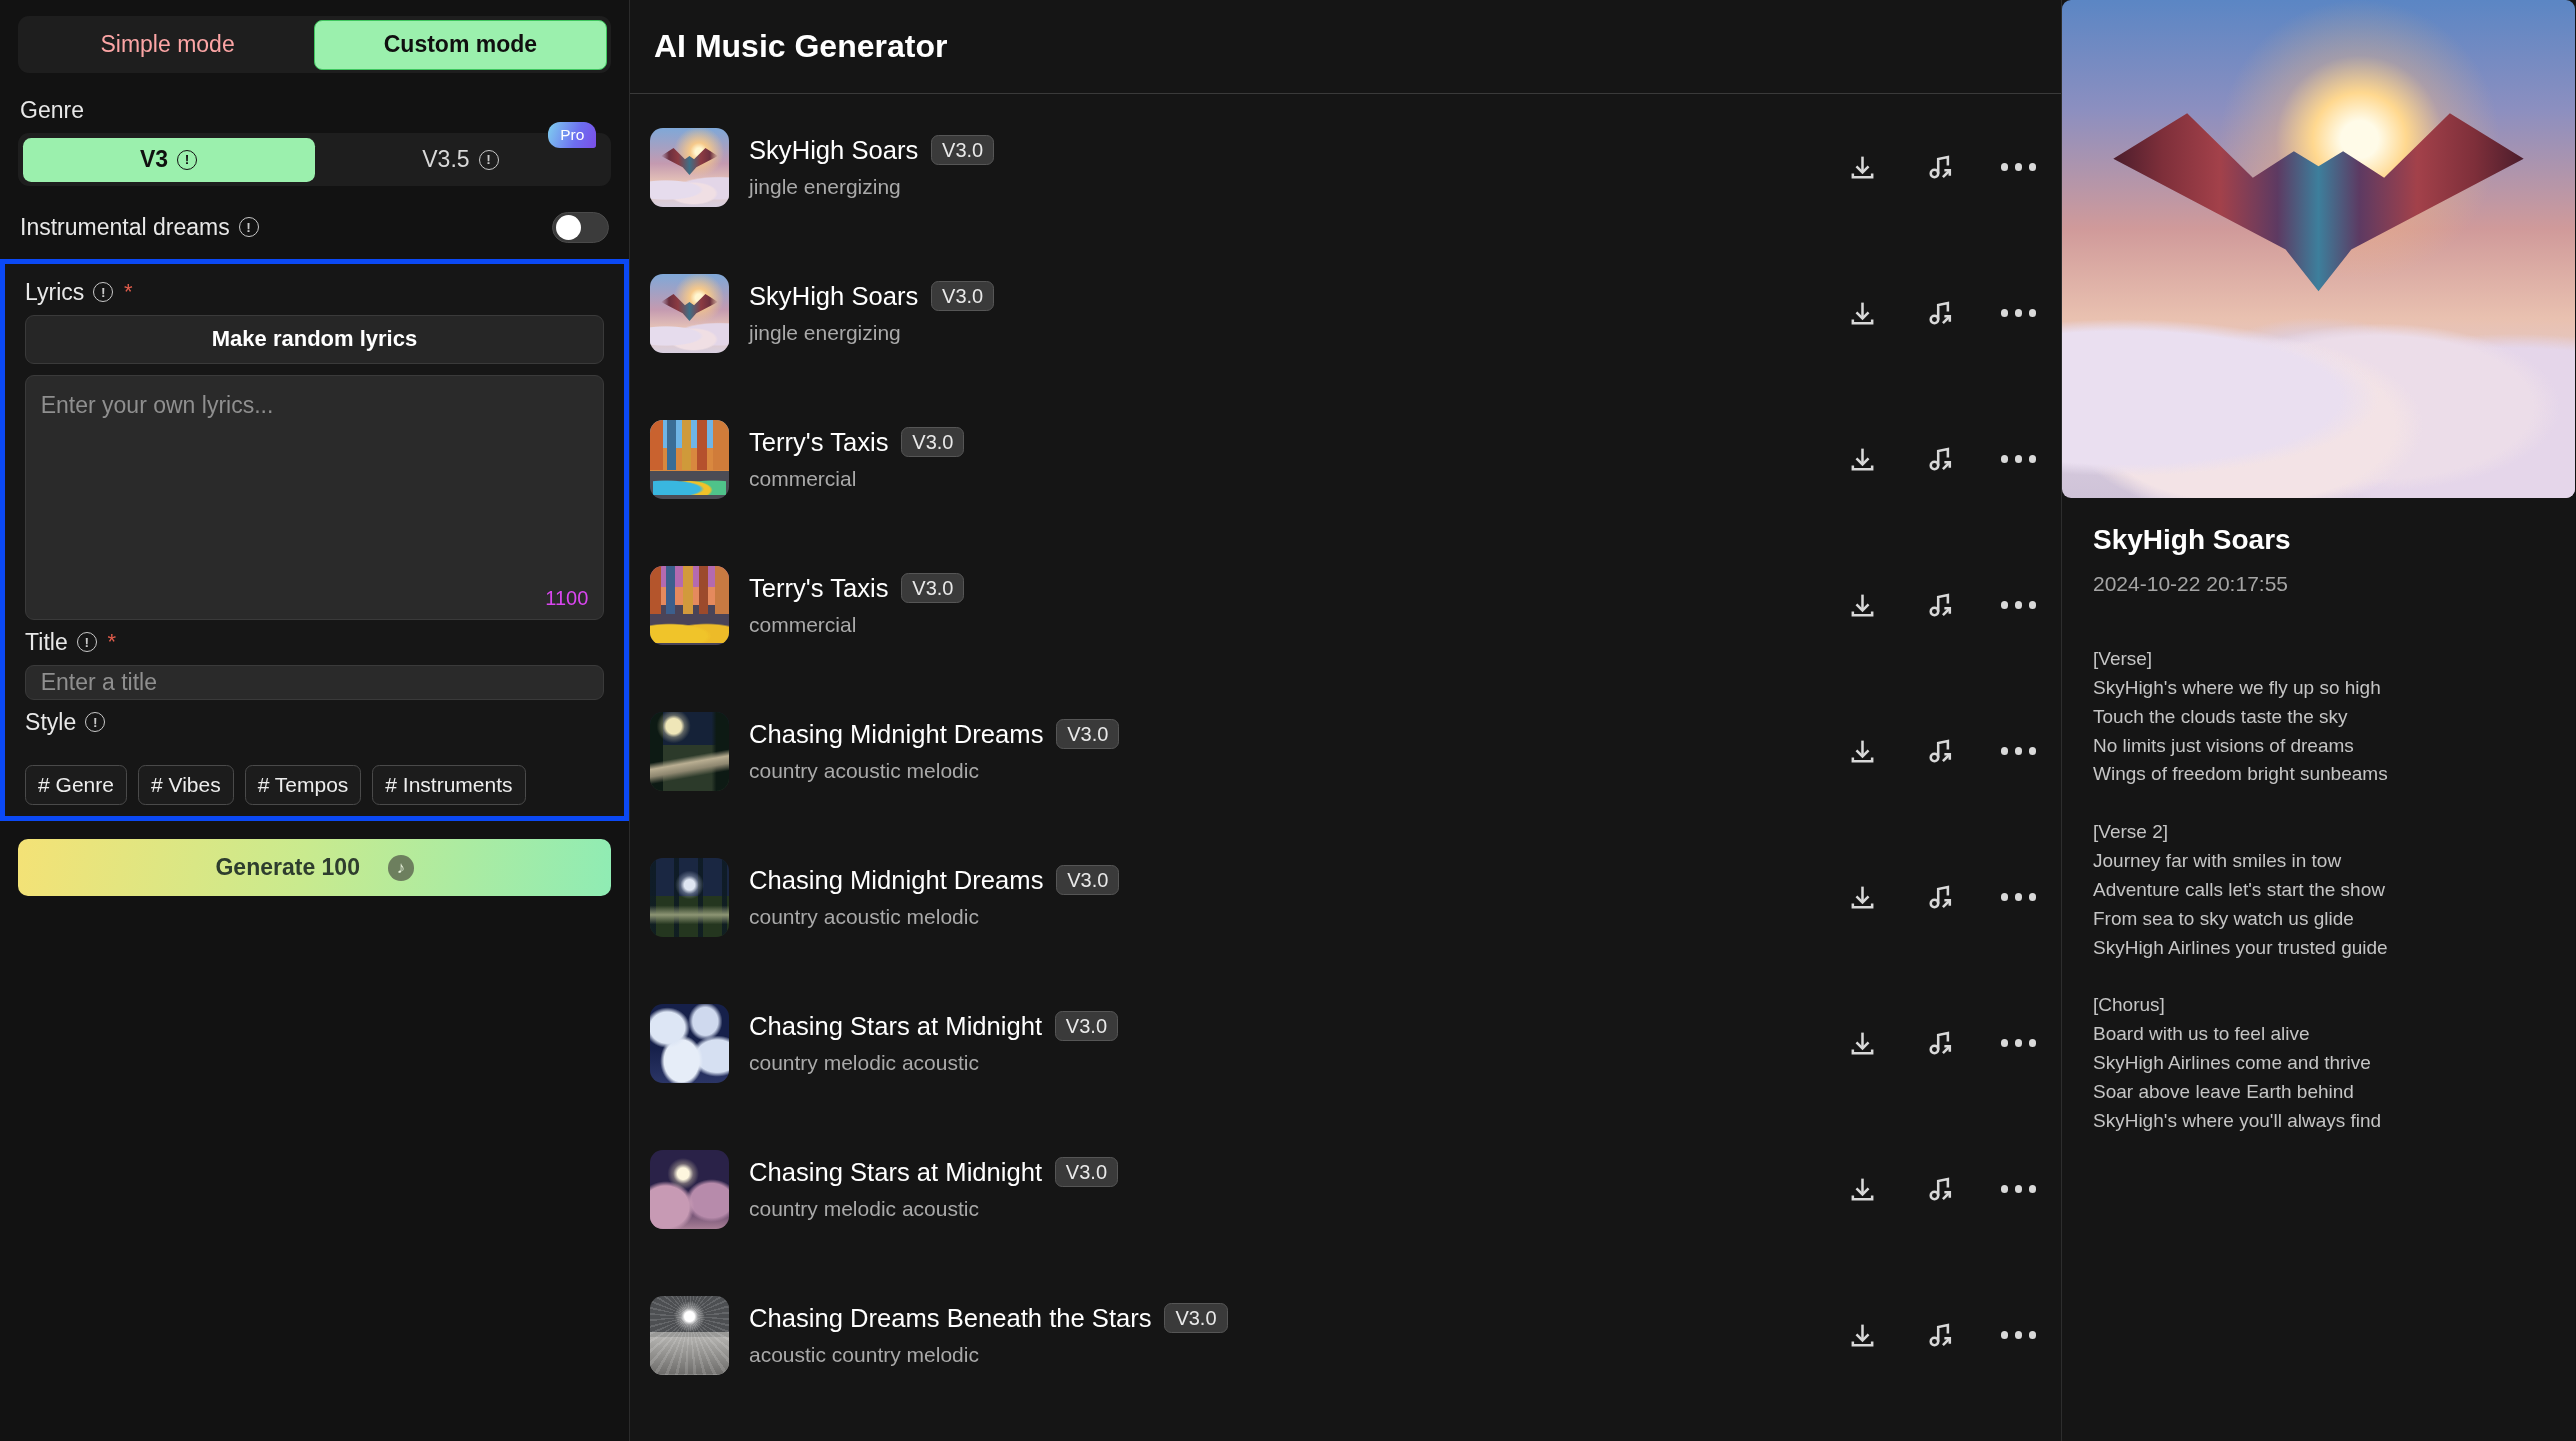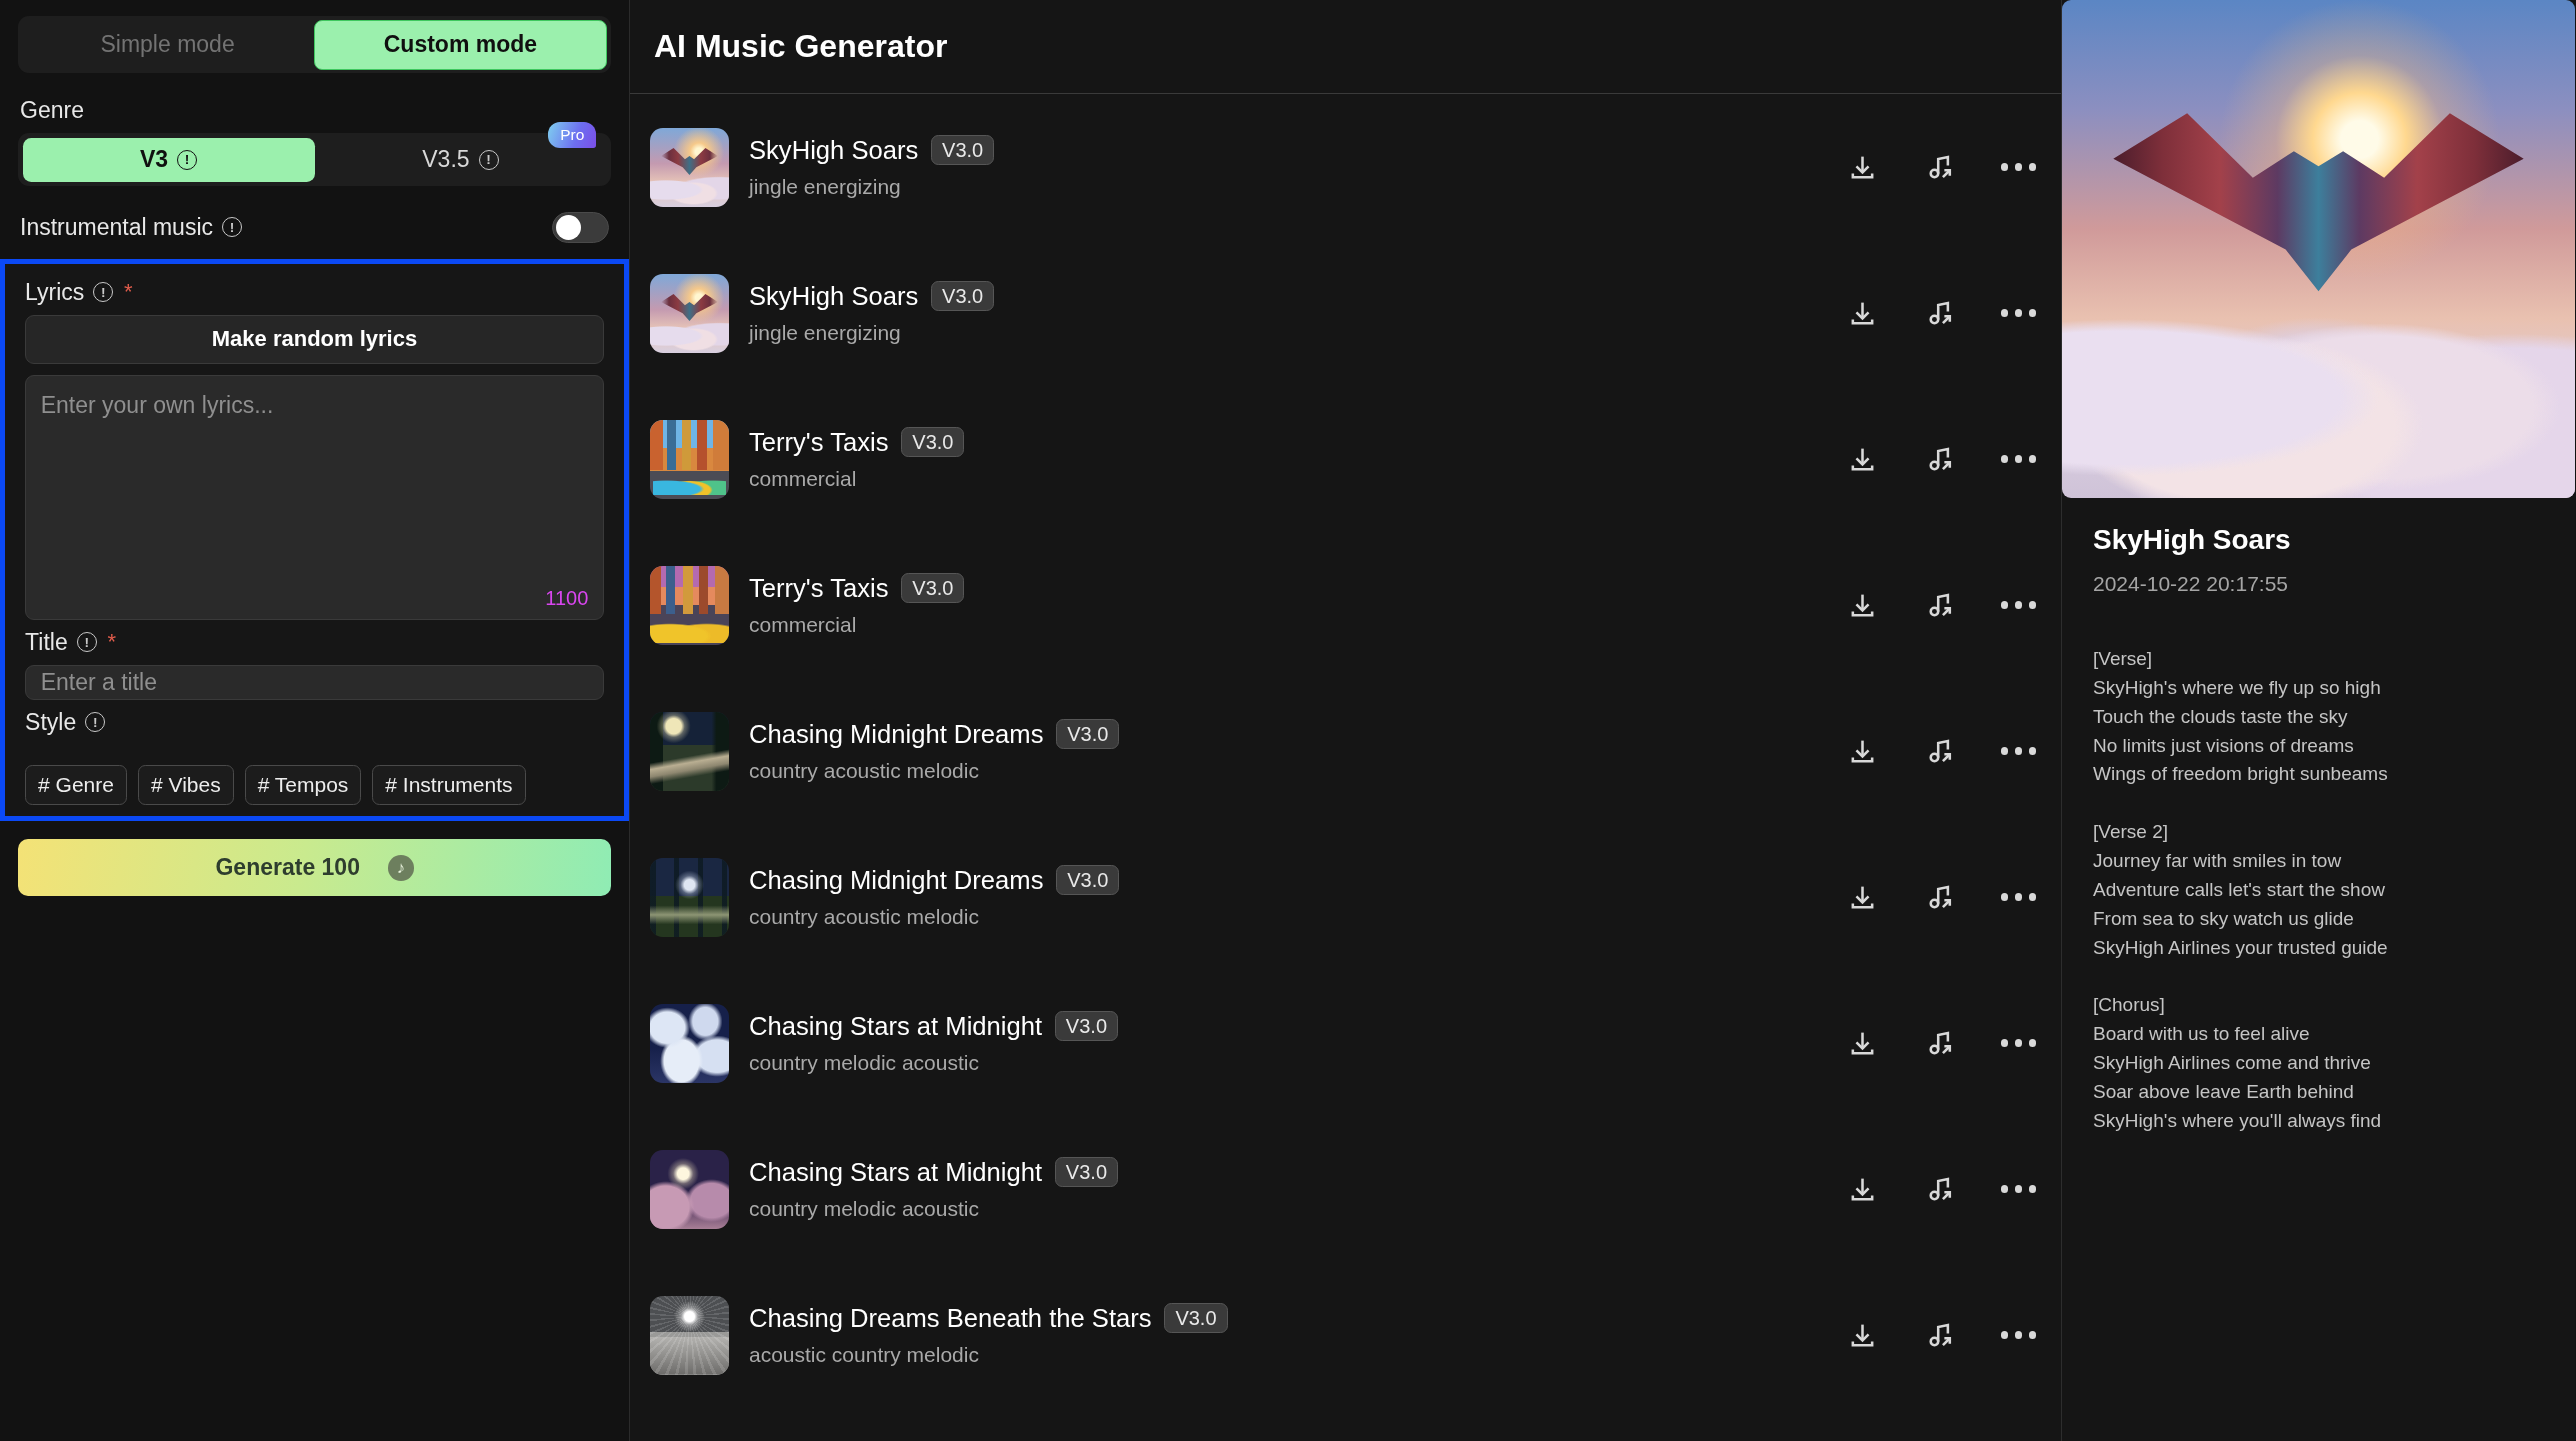--- a/index.html
+++ b/index.html
@@ -22,21 +22,21 @@
   .mode-switch {
     margin: 16.4px 18px 0 18px;
     background: #1e1e1e;
     border-radius: 11px;
     display:flex; padding: 3.7px;
     height: 57px;
   }
   .mode-btn {
     flex:1; display:flex; align-items:center; justify-content:center;
     font-size: 23px; border-radius: 8.2px; cursor:pointer;
-    color:#737373;
+    color:#fca5a5;
   }
   .mode-btn.active {
     background: #9bf0ad; color:#101010; font-weight:bold;
     border: 1.8px solid #3fc85f;
   }
   .section-label {
     margin: 24px 0 9px 20px;
     font-size: 23px; color:#e8e8e8;
     display:flex; align-items:center; gap:9px;
   }
@@ -261,21 +261,21 @@
       </div>
       <div class="model-btn">
         <span>V3.5</span>
         <span class="info-ic">!</span>
       </div>
       <div class="pro-badge">Pro</div>
     </div>
 
     <div class="instr-row">
       <div class="instr-label">
-        <span>Instrumental music</span>
+        <span>Instrumental dreams</span>
         <span class="info-ic">!</span>
       </div>
       <div class="toggle">
         <span class="knob"></span>
       </div>
     </div>
 
     <div class="hl-block">
 
       <div class="lbl">

